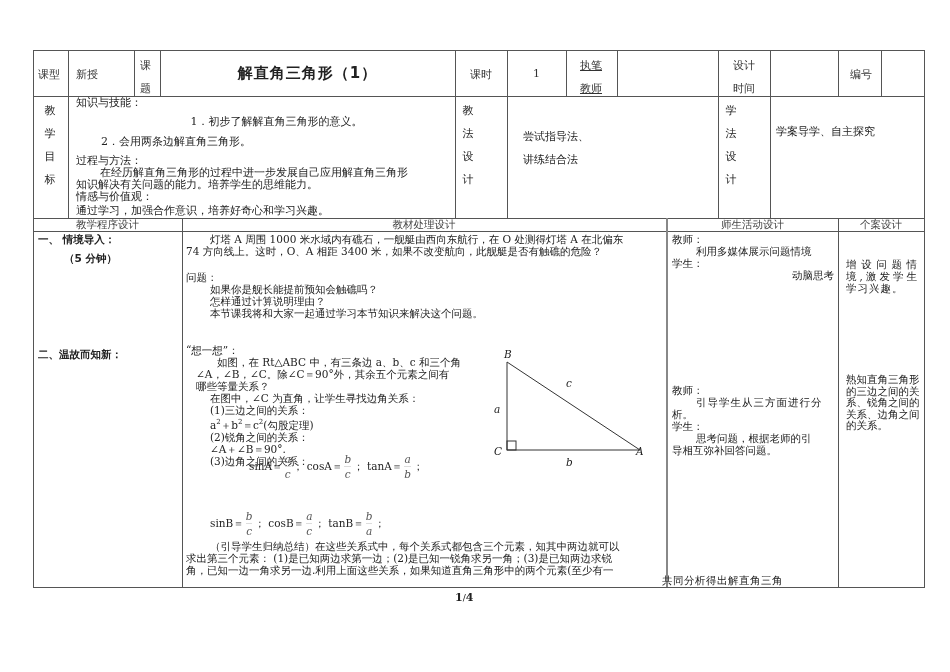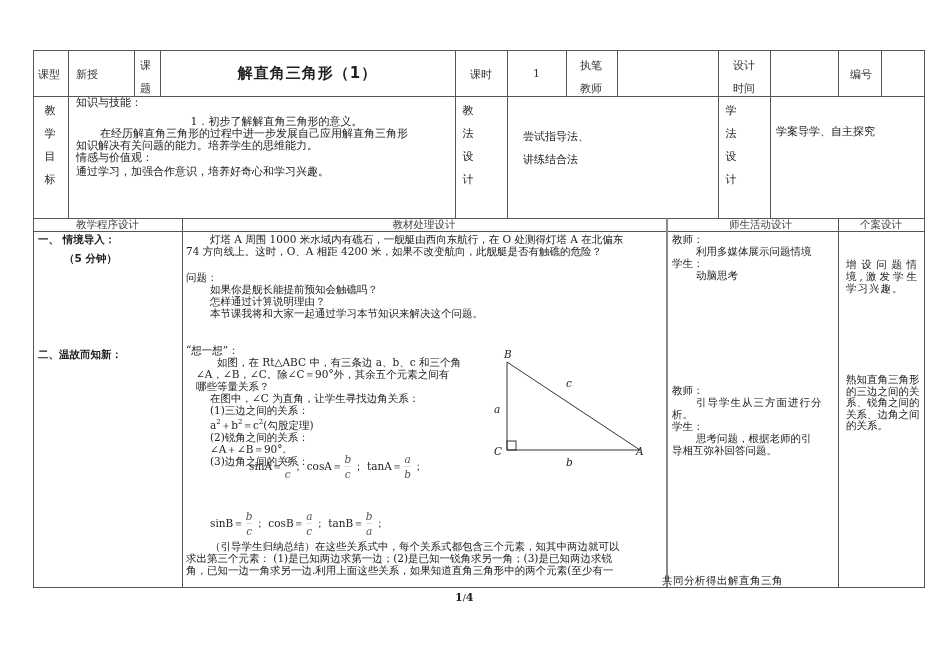--- a/index.html
+++ b/index.html
@@ -60,21 +60,21 @@
 
 <div class="abs cell-label" style="left:38px; top:67px;">课型</div>
 <div class="abs cell-label" style="left:76px; top:67px;">新授</div>
 <div class="abs cell-label" style="left:140px; top:54px; line-height:23px; width:14px;">
   <div>课</div>
   <div>题</div>
 </div>
 <div class="abs title centered" style="left:160px; top:64px; width:295px;">解直角三角形（1）</div>
 <div class="abs cell-label" style="left:470px; top:67px;">课时</div>
 <div class="abs cell-label centered" style="left:507px; top:67px; width:59px;">1</div>
-<div class="abs cell-label" style="left:580px; top:54px; line-height:23px;">
+<div class="abs cell-label" style="left:580px; top:54px; line-height:23px;text-decoration:underline;">
   <div>执笔</div>
   <div>教师</div>
 </div>
 <div class="abs cell-label" style="left:620px; top:67px; width:96px;"></div>
 <div class="abs cell-label" style="left:733px; top:54px; line-height:23px;">
   <div>设计</div>
   <div>时间</div>
 </div>
 <div class="abs cell-label" style="left:773px; top:67px; width:62px;"></div>
 <div class="abs cell-label" style="left:850px; top:67px;">编号</div>
@@ -82,20 +82,22 @@
 
 <div class="abs vert" style="left:43px; top:99px;">
   <div>教</div>
   <div>学</div>
   <div>目</div>
   <div>标</div>
 </div>
 <div class="abs t11" style="left:76px; top:96px; width:376px;">
   <div>知识与技能：</div>
   <div style="padding-left:25px; margin-top:6px;text-align:center;">1．初步了解解直角三角形的意义。</div>
+  <div style="padding-left:25px; margin-top:7px;">2．会用两条边解直角三角形。</div>
+  <div style="margin-top:7px; line-height:12px;">过程与方法：</div>
   <div style="padding-left:24px; line-height:12px;">在经历解直角三角形的过程中进一步发展自己应用解直角三角形</div>
   <div style="line-height:12px;">知识解决有关问题的能力。培养学生的思维能力。</div>
   <div style="line-height:12px;">情感与价值观：</div>
   <div style="margin-top:1px;">通过学习，加强合作意识，培养好奇心和学习兴趣。</div>
 </div>
 
 <div class="abs vert" style="left:461px; top:99px;">
   <div>教</div>
   <div>法</div>
   <div>设</div>
@@ -109,42 +111,42 @@
 <div class="abs vert" style="left:724px; top:99px;">
   <div>学</div>
   <div>法</div>
   <div>设</div>
   <div>计</div>
 </div>
 <div class="abs t11" style="left:776px; top:125px;">学案导学、自主探究</div>
 
 <div class="abs t10 centered" style="left:33px; top:218px; width:149px; color:#444;">教学程序设计</div>
 <div class="abs t10 centered" style="left:182px; top:218px; width:484px; color:#444;">教材处理设计</div>
-<div class="abs t10 centered" style="left:667px; top:218px; width:171px; color:#444;padding-left:8px;">师生活动设计</div>
+<div class="abs t10 centered" style="left:667px; top:218px; width:171px; color:#444;">师生活动设计</div>
 <div class="abs t10 centered" style="left:838px; top:218px; width:86px; color:#444;">个案设计</div>
 
 <div class="abs" style="left:38px; top:233px;">
   <div class="bold-s">一、 情境导入：</div>
   <div class="bold-s" style="margin-top:5px; padding-left:26px;">（5 分钟）</div>
 </div>
 
 <div class="abs t10" style="left:186px; top:233px; width:478px;">
   <div style="padding-left:24px;">灯塔 A 周围 1000 米水域内有礁石，一舰艇由西向东航行，在 O 处测得灯塔 A 在北偏东</div>
-  <div>74 方向线上。这时，O、A 相距 4200 米，如果不改变航向，此舰艇是否有触礁的危险？</div>
+  <div>74 方向线上。这时，O、A 相距 3400 米，如果不改变航向，此舰艇是否有触礁的危险？</div>
   <div style="margin-top:14px;">问题：</div>
   <div style="padding-left:24px;">如果你是舰长能提前预知会触礁吗？</div>
   <div style="padding-left:24px;">怎样通过计算说明理由？</div>
   <div style="padding-left:24px;">本节课我将和大家一起通过学习本节知识来解决这个问题。</div>
 </div>
 
 <div class="abs t10" style="left:672px; top:233px; width:162px;">
   <div>教师：</div>
   <div style="padding-left:24px;">利用多媒体展示问题情境</div>
   <div>学生：</div>
-  <div style="padding-left:24px;">动脑思考</div>
+  <div style="padding-left:24px;text-align:right;">动脑思考</div>
 </div>
 
 <div class="abs t10" style="left:846px; top:258px; width:72px; text-align:justify; letter-spacing:1px;">增设问题情境,激发学生学习兴趣。</div>
 
 <div class="abs bold-s" style="left:38px; top:348px;">二、温故而知新：</div>
 
 <div class="abs t10" style="left:186px; top:344px; width:300px;">
   <div>“想一想”：</div>
   <div style="padding-left:31px;">如图，在 Rt△ABC 中，有三条边 a、b、c 和三个角</div>
   <div style="padding-left:10px;">∠A，∠B，∠C。除∠C＝90°外，其余五个元素之间有</div>

